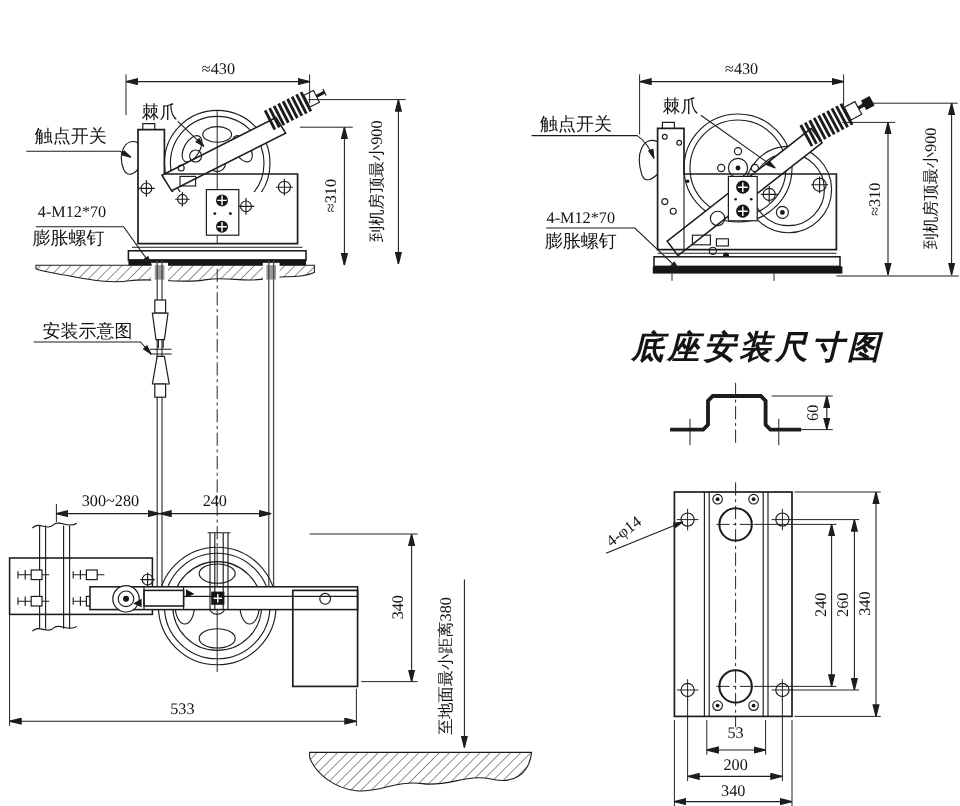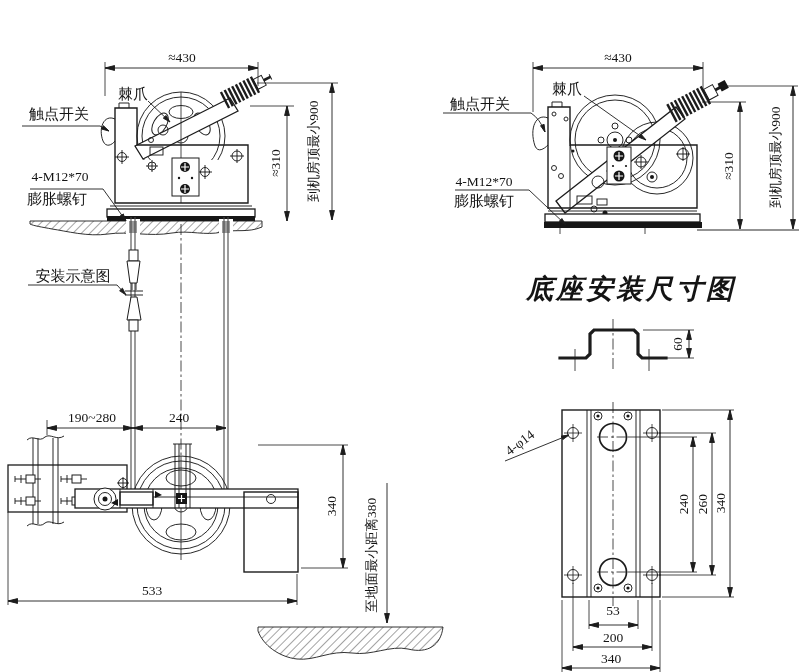--- a/index.html
+++ b/index.html
@@ -362,21 +362,21 @@
 </svg>
 
 <div class="lab ct dimt" style="left:182px;top:58px">≈430</div>
 <div class="lab ct cn" style="left:133px;top:94px">棘爪</div>
 <div class="lab ct cn" style="left:59px;top:114px">触点开关</div>
 <div class="lab ct dimt" style="left:60px;top:177px">4-M12*70</div>
 <div class="lab ct cn" style="left:57px;top:199px">膨胀螺钉</div>
 <div class="lab ct cn" style="left:73px;top:276px">安装示意图</div>
 <div class="lab vt dimt" style="left:276px;top:163px">≈310</div>
 <div class="lab vt dimt" style="left:314px;top:151px">到机房顶最小900</div>
-<div class="lab ct dimt" style="left:92px;top:418px">190~280</div>
+<div class="lab ct dimt" style="left:92px;top:418px">300~280</div>
 <div class="lab ct dimt" style="left:179px;top:418px">240</div>
 <div class="lab vt dimt" style="left:332px;top:506px">340</div>
 <div class="lab ct dimt" style="left:152px;top:591px">533</div>
 <div class="lab vt dimt" style="left:372px;top:555px">至地面最小距离380</div>
 
 <div class="lab ct dimt" style="left:618px;top:58px">≈430</div>
 <div class="lab ct cn" style="left:567px;top:89px">棘爪</div>
 <div class="lab ct cn" style="left:480px;top:104px">触点开关</div>
 <div class="lab ct dimt" style="left:484px;top:182px">4-M12*70</div>
 <div class="lab ct cn" style="left:484px;top:201px">膨胀螺钉</div>

